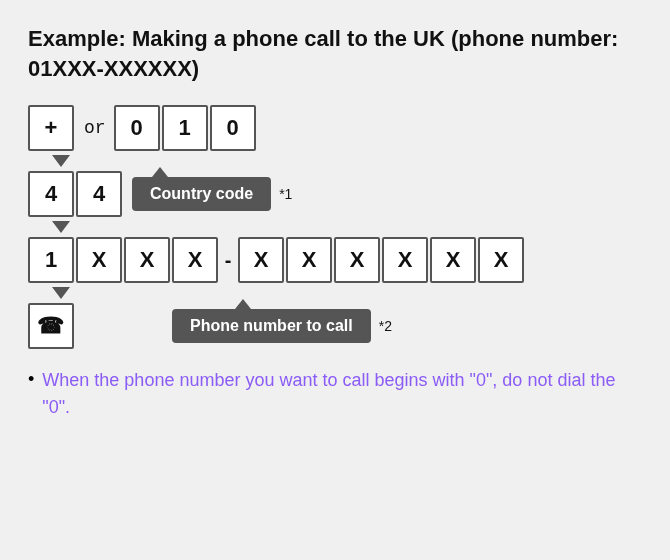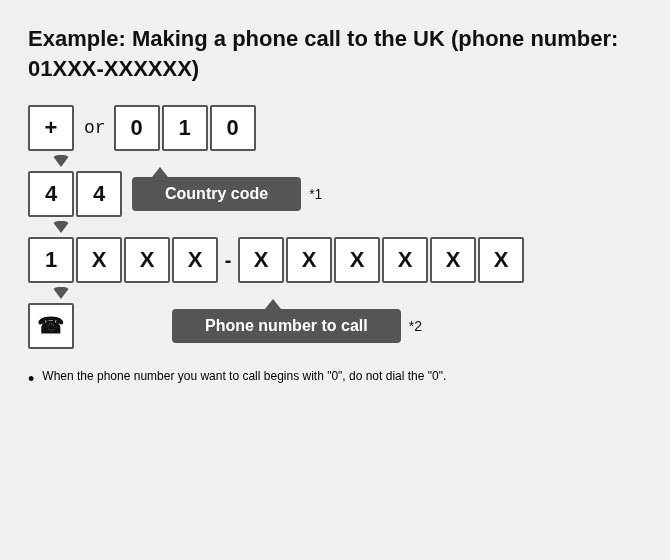--- a/index.html
+++ b/index.html
@@ -1,15 +1,15 @@
 <!DOCTYPE html>
 <html><head>
   <meta charset="utf-8">
   <style>
-    * { box-sizing: border-box; margin: 0; padding: 0; border-radius: 8px; }
+    * { box-sizing: border-box; margin: 0; padding: 0; }
 
     body {
       background: #f0f0f0;
       font-family: Arial, sans-serif;
       display: flex;
       justify-content: center;
       align-items: center;
       width: 670px;
       min-height: 560px;
     }
@@ -76,21 +76,21 @@
       border-right: 9px solid transparent;
       border-top: 12px solid #555;
       margin: 4px 0 4px 12px;
     }
 
     .tooltip {
       background: #555;
       color: #fff;
       font-size: 16px;
       font-weight: bold;
-      padding: 8px 33px;
+      padding: 8px 18px;
       border-radius: 4px;
       position: relative;
       white-space: nowrap;
     }
 
     .tooltip::before {
       content: '';
       position: absolute;
       left: 20px;
       top: -10px;
@@ -119,22 +119,22 @@
     }
 
     .bullet {
       font-size: 18px;
       margin-right: 8px;
       flex-shrink: 0;
       line-height: 1.4;
     }
 
     .note-text {
-      font-size: 12px;
-      color: #000000;
+      font-size: 18px;
+      color: #8b5cf6;
       line-height: 1.5;
     }
 
     .annotation-star {
       font-size: 14px;
       color: #111;
       margin-left: 8px;
     }
 
     

